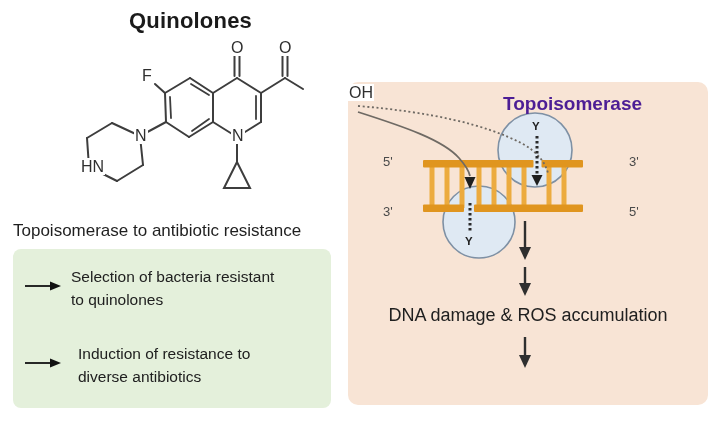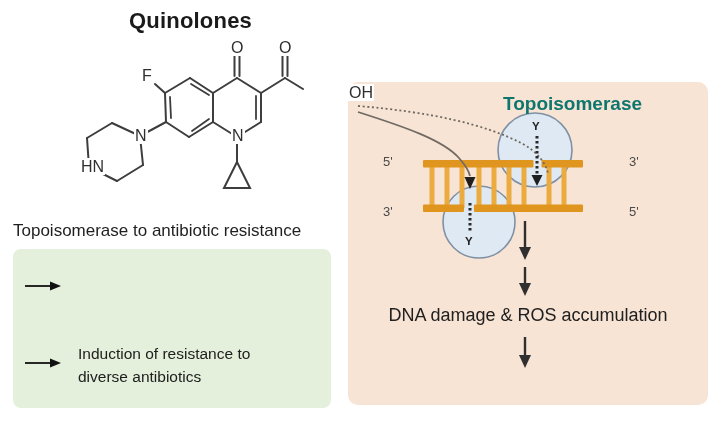--- a/index.html
+++ b/index.html
@@ -6,21 +6,21 @@
   .canvas{
     position:relative;width:720px;height:428px;background:#ffffff;overflow:hidden;
     font-family:"Liberation Sans",sans-serif;color:#1f1f1f;
   }
   .abs{position:absolute;}
   .fig-title{font-size:22px;font-weight:700;text-align:center;color:#1a1a1a;letter-spacing:.2px;}
   .section-heading{font-size:17px;color:#1f1f1f;white-space:nowrap;}
   .green-box{background:#e4f0db;border-radius:8px;}
   .peach-box{background:#f8e4d5;border-radius:10px;}
   .bullet-text{font-size:15.5px;line-height:23px;color:#202020;}
-  .enzyme-label{font-size:19px;font-weight:600;color:#0f766e;white-space:nowrap;}
+  .enzyme-label{font-size:19px;font-weight:600;color:#4c1d95;white-space:nowrap;}
   .strand-label{font-size:13px;color:#4a4a4a;}
   .tyr-label{font-size:11.5px;font-weight:700;color:#222222;}
   .outcome{font-size:18px;color:#202020;text-align:center;width:360px;}
   .atom-label{font-size:16px;color:#2f2f2f;background:#ffffff;padding:0 1px;line-height:17px;}
   svg{position:absolute;left:0;top:0;pointer-events:none;}
   .layer-boxes{z-index:1;}
   .layer-svg{z-index:2;}
   .layer-text{z-index:3;}
 </style>
 </head>
@@ -152,20 +152,21 @@
 
   <span class="abs layer-text atom-label" style="left:141px;top:67px;">F</span>
   <span class="abs layer-text atom-label" style="left:230px;top:39px;">O</span>
   <span class="abs layer-text atom-label" style="left:278px;top:39px;">O</span>
   <span class="abs layer-text atom-label" style="left:302px;top:84px;margin-left:46px;">OH</span>
   <span class="abs layer-text atom-label" style="left:231px;top:127px;">N</span>
   <span class="abs layer-text atom-label" style="left:134px;top:127px;">N</span>
   <span class="abs layer-text atom-label" style="left:80px;top:158px;">HN</span>
 
   <div class="abs layer-text section-heading" style="left:13px;top:221px;">Topoisomerase to antibiotic resistance</div>
+  <div class="abs layer-text bullet-text" style="left:71px;top:265px;width:205px;">Selection of bacteria resistant to quinolones</div>
   <div class="abs layer-text bullet-text" style="left:78px;top:342px;width:205px;">Induction of resistance to diverse antibiotics</div>
 
   <div class="abs layer-text enzyme-label" style="left:503px;top:93px;">Topoisomerase</div>
 
   <span class="abs layer-text strand-label" style="left:383px;top:154px;">5'</span>
   <span class="abs layer-text strand-label" style="left:383px;top:204px;">3'</span>
   <span class="abs layer-text strand-label" style="left:629px;top:154px;">3'</span>
   <span class="abs layer-text strand-label" style="left:629px;top:204px;">5'</span>
 
   <span class="abs layer-text tyr-label" style="left:532px;top:120px;">Y</span>

